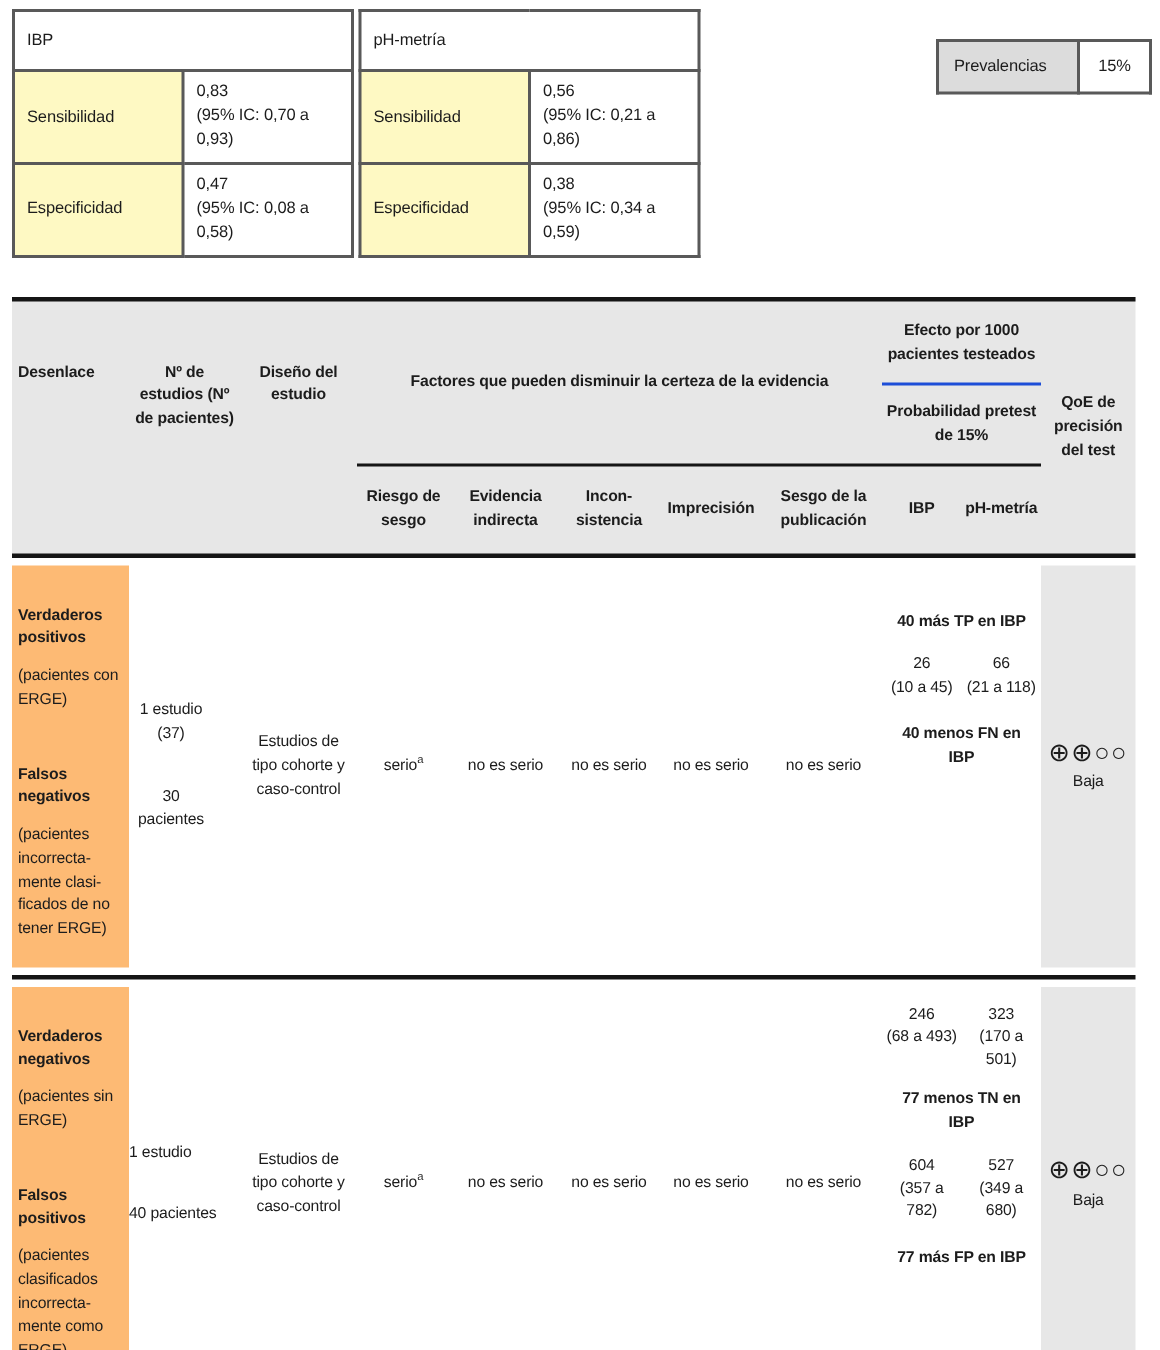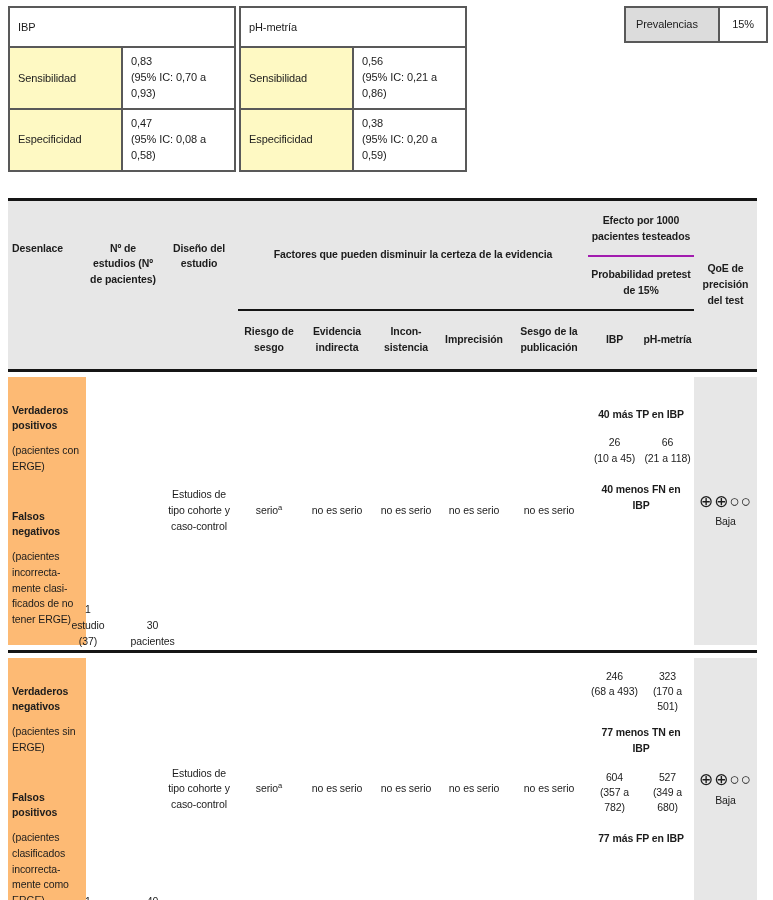--- a/index.html
+++ b/index.html
@@ -17,21 +17,21 @@
   .top{display:flex;justify-content:space-between;align-items:flex-start;margin-bottom:26px;}
   .acc-group{display:flex;gap:3px;}
   table.acc{border-collapse:collapse;width:228px;table-layout:fixed;}
   table.acc th, table.acc td{
     border:2px solid #595959;padding:6px 8px;font-weight:normal;
     text-align:left;vertical-align:middle;font-size:11px;
   }
   table.acc th{height:26px;}
   table.acc td.lbl{background:#fef9c3;width:86px;}
   table.acc td.val{line-height:1.45;height:44px;}
-  table.prev{border-collapse:collapse;table-layout:fixed;}
+  table.prev{border-collapse:collapse;table-layout:fixed;margin-top:20px;}
   table.prev td{border:2px solid #595959;padding:8px 10px;font-size:11px;}
   table.prev td.lbl{background:#dcdcdc;width:72px;}
   table.prev td.val{width:26px;text-align:center;}
 
   
   .grade{border-bottom:3px solid #151515;width:749px;}
   .gcols{
     display:grid;
     grid-template-columns:78px 74px 78px 62px 74px 64px 72px 78px 53px 53px 63px;
   }
@@ -43,38 +43,38 @@
     font-weight:bold;
   }
   .h-outcome{grid-column:1;grid-row:1/3;padding:40px 2px 0 4px;}
   .h-studies{grid-column:2;grid-row:1/3;padding:40px 2px 0;text-align:center;}
   .h-design{grid-column:3;grid-row:1/3;padding:40px 2px 0;text-align:center;}
   .h-factors{grid-column:4/9;grid-row:1;display:flex;align-items:center;justify-content:center;
     text-align:center;border-bottom:2px solid #151515;padding:0 6px;}
   .h-effect{grid-column:9/11;grid-row:1;display:flex;flex-direction:column;
     border-bottom:2px solid #151515;text-align:center;}
   .h-effect-top{flex:1;display:flex;align-items:center;justify-content:center;
-    border-bottom:2px solid #a21caf;padding:8px 2px 6px;}
+    border-bottom:2px solid #1d4ed8;padding:8px 2px 6px;}
   .h-effect-bottom{flex:1;display:flex;align-items:center;justify-content:center;padding:6px 2px;}
   .h-qoe{grid-column:11;grid-row:1/3;display:flex;align-items:center;justify-content:center;
     text-align:center;padding:0 4px;}
   .h-sub{grid-row:2;display:flex;align-items:center;justify-content:center;text-align:center;padding:4px 2px;}
   .sc4{grid-column:4}.sc5{grid-column:5}.sc6{grid-column:6}.sc7{grid-column:7}
   .sc8{grid-column:8}.sc9{grid-column:9}.sc10{grid-column:10}
 
   .grow{position:relative;}
   .grow + .grow{border-top:3px solid #151515;}
   .grow.r1{min-height:278px;}
   .grow.r2{min-height:256px;}
 
   .c-outcome{grid-column:1;background:#fdba74;margin:5px 0;padding:26px 4px 12px 4px;}
   .out-title{font-weight:bold;margin-bottom:9px;}
   .out-g2{margin-top:34px;}
-  .c-studies{grid-column:2;display:flex;flex-direction:row;justify-content:center;
-    align-items:flex-end;gap:26px;text-align:center;}
+  .c-studies{grid-column:2;display:flex;flex-direction:column;justify-content:center;
+    align-items:flex-start;gap:26px;text-align:center;}
   .r1 .studies-line{max-width:56px;}
   .c-design{grid-column:3;display:flex;align-items:center;justify-content:center;
     text-align:center;padding:0 8px;}
   .c-f{display:flex;align-items:center;justify-content:center;text-align:center;padding:0 2px;}
   .f4{grid-column:4}.f5{grid-column:5}.f6{grid-column:6}.f7{grid-column:7}.f8{grid-column:8}
   .c-effects{grid-column:9/11;text-align:center;padding-top:24px;}
   .r2 .c-effects{padding-top:16px;}
   .eff-pair{display:grid;grid-template-columns:1fr 1fr;line-height:1.45;}
   .eff-num{padding:0 1px;}
   .eff-note{font-weight:bold;margin:11px 6px 13px;line-height:1.5;}
@@ -124,21 +124,21 @@
           <td class="lbl">Sensibilidad</td>
           <td class="val">
             <div>0,56</div>
             <div>(95% IC: 0,21 a 0,86)</div>
           </td>
         </tr>
         <tr>
           <td class="lbl">Especificidad</td>
           <td class="val">
             <div>0,38</div>
-            <div>(95% IC: 0,20 a 0,59)</div>
+            <div>(95% IC: 0,34 a 0,59)</div>
           </td>
         </tr>
       </tbody>
         </table>
     </div>
 
     <table class="prev">
       <tbody>
           <tr>
         <td class="lbl">Prevalencias</td>

